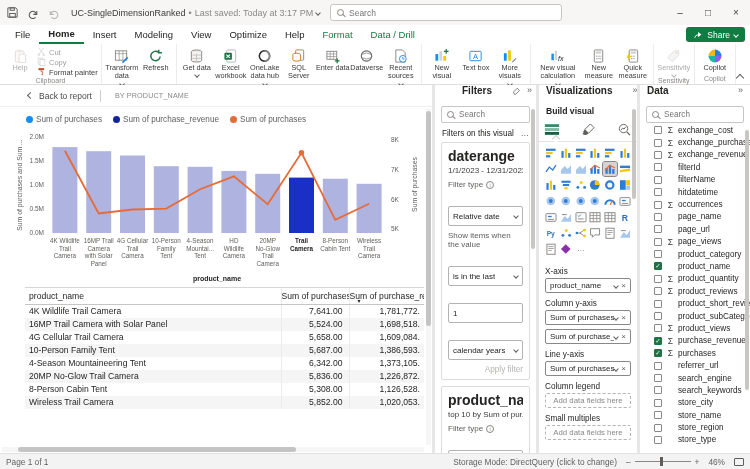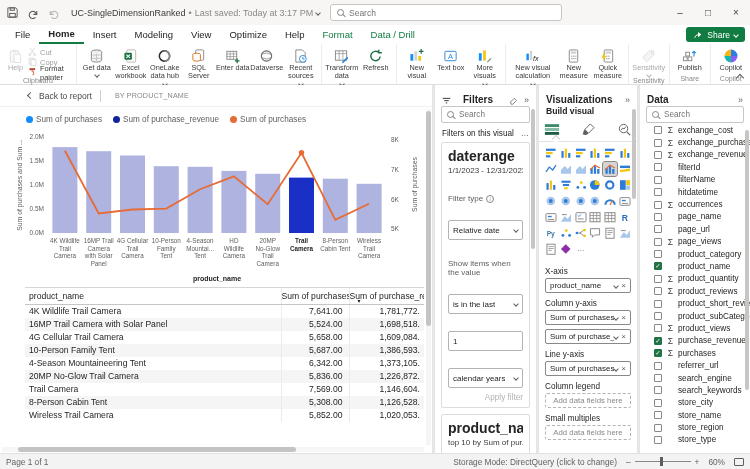--- a/index.html
+++ b/index.html
@@ -63,30 +63,30 @@
 
 .hscroll{position:absolute;left:2px;right:8px;bottom:1px;height:5px;background:#f6f6f6}
 .hscroll .thumb{position:absolute;left:16px;width:278px;top:0;bottom:0;background:#c4c4c4;border-radius:3px}
 .vscroll{position:absolute;right:1px;top:24px;bottom:8px;width:5px;background:#f6f6f6}
 .vscroll .thumb{position:absolute;top:2px;height:215px;left:0;right:0;background:#c4c4c4;border-radius:3px}
 
 .pane{background:#fff;border-left:3px solid #e6e6e6;position:relative;overflow:hidden}
 .filters{width:104px}
 .viz{width:101px}
 .datap{flex:1}
-.phead{height:20px;display:flex;align-items:flex-end;padding:0 7px;font-weight:bold;font-size:10px;gap:12px}
+.phead{height:20px;display:flex;align-items:flex-start;padding:0 7px;font-weight:bold;font-size:10px;gap:20px}
 .phead .collapse{margin-left:auto;color:#605e5c;font-size:9px;font-weight:normal}
 .psearch{margin:1px 6px 6px;height:17px;border:1px solid #c8c6c4;border-radius:2px;display:flex;align-items:center;padding:0 5px;gap:5px}
 .psearch input{border:none;outline:none;width:100%;font-size:8.2px;color:#605e5c;background:transparent;font-family:"Liberation Sans",sans-serif}
 .fsection{display:flex;align-items:center;padding:0 7px 4px;font-size:8.2px}
 .fsection .dots{margin-left:auto;color:#605e5c}
 .fcard{border:1px solid #dedcda;border-radius:2px;background:#fff;padding:5px 6px;margin:0 6px 6px}
 .fcard .ct{font-size:14px;font-weight:bold;white-space:nowrap;overflow:hidden}
 .fcard .cs{font-size:8px;color:#3b3a39;margin-top:2px;white-space:nowrap;overflow:hidden}
-.flbl{font-size:8px;color:#605e5c;margin-top:19px;display:flex;align-items:center;gap:3px}
+.flbl{font-size:8px;color:#605e5c;margin-top:5px;display:flex;align-items:center;gap:3px}
 .fsel,.finput,.fchip{height:20px;border:1px solid #b5b3b1;border-radius:2px;display:flex;align-items:center;padding:0 4px;font-size:8px;margin-top:17px;background:#fff;color:#252423}
 .fsel .chev,.fchip .chev{margin-left:auto}
 .fsel span,.fchip span.t{white-space:nowrap;overflow:hidden}
 .frow{display:flex;gap:4px}
 .frow .fsel{flex:1}
 .frow .finput{width:28px}
 .fchip .x{margin-left:3px;color:#605e5c;font-size:8px}
 .fapply{text-align:right;color:#b5b3b1;font-size:8.2px;margin-top:5px}
 
 .buildlbl{padding:1px 7px 3px;font-size:8.6px;font-weight:bold}
@@ -222,20 +222,45 @@
           </div>
         </div>
       </div>
       <div class="glabel">Clipboard</div>
     </div>
     <div class="grp">
       <div class="btns">
         <div class="rbtn">
           <span class="ric">
             <svg width="15" height="16" viewBox="0 0 16 16">
+              <rect x="1.5" y="2.5" width="12" height="10" fill="#fff" stroke="#8a8886"></rect>
+              <path d="M1.5 5.5 h12 M5.5 2.5 v10 M9.5 2.5 v10" stroke="#8a8886" stroke-width="0.7"></path>
+              <path d="M9 13.8 l5 -5 1.3 1.3 -5 5 -1.8 0.5z" fill="#2b88d8"></path>
+            </svg>
+          </span>
+          <span>Transform data</span>
+          <span class="chev" style="margin: 1px 0px 0px;"></span>
+        </div>
+        <div class="rbtn">
+          <span class="ric">
+            <svg width="15" height="16" viewBox="0 0 16 16">
+              <path d="M13 8.5 a5 5 0 1 1 -1.7 -4.3" fill="none" stroke="#1e7145" stroke-width="1.5"></path>
+              <path d="M11.5 1.2 v3.3 h3.3" fill="none" stroke="#1e7145" stroke-width="1.5"></path>
+            </svg>
+          </span>
+          <span>Refresh</span>
+        </div>
+      </div>
+      <div class="glabel">Queries</div>
+    </div>
+    <div class="grp">
+      <div class="btns">
+        <div class="rbtn">
+          <span class="ric">
+            <svg width="15" height="16" viewBox="0 0 16 16">
               <ellipse cx="8" cy="3.5" rx="5.5" ry="2" fill="#e8e6e4" stroke="#8a8886"></ellipse>
               <path d="M2.5 3.5 v9 a5.5 2 0 0 0 11 0 v-9" fill="#f5f3f1" stroke="#8a8886"></path>
               <path d="M3.5 7 h9 M3.5 10.5 h9 M8 5.5 v8" stroke="#c5c3c1"></path>
             </svg>
           </span>
           <span>Get data</span>
           <span class="chev" style="margin: 1px 0px 0px;"></span>
         </div>
         <div class="rbtn">
           <span class="ric">
@@ -292,45 +317,20 @@
               <path d="M3 1.5 h7 l3 3 v10 H3z" fill="#fff" stroke="#8a8886"></path>
               <circle cx="10.5" cy="11" r="3.6" fill="#fff" stroke="#2b88d8"></circle>
               <path d="M10.5 9 v2.2 h1.8" fill="none" stroke="#2b88d8"></path>
             </svg>
           </span>
           <span>Recent sources</span>
           <span class="chev" style="margin: 1px 0px 0px;"></span>
         </div>
       </div>
       <div class="glabel">Data</div>
-    </div>
-    <div class="grp">
-      <div class="btns">
-        <div class="rbtn">
-          <span class="ric">
-            <svg width="15" height="16" viewBox="0 0 16 16">
-              <rect x="1.5" y="2.5" width="12" height="10" fill="#fff" stroke="#8a8886"></rect>
-              <path d="M1.5 5.5 h12 M5.5 2.5 v10 M9.5 2.5 v10" stroke="#8a8886" stroke-width="0.7"></path>
-              <path d="M9 13.8 l5 -5 1.3 1.3 -5 5 -1.8 0.5z" fill="#2b88d8"></path>
-            </svg>
-          </span>
-          <span>Transform data</span>
-          <span class="chev" style="margin: 1px 0px 0px;"></span>
-        </div>
-        <div class="rbtn">
-          <span class="ric">
-            <svg width="15" height="16" viewBox="0 0 16 16">
-              <path d="M13 8.5 a5 5 0 1 1 -1.7 -4.3" fill="none" stroke="#1e7145" stroke-width="1.5"></path>
-              <path d="M11.5 1.2 v3.3 h3.3" fill="none" stroke="#1e7145" stroke-width="1.5"></path>
-            </svg>
-          </span>
-          <span>Refresh</span>
-        </div>
-      </div>
-      <div class="glabel">Queries</div>
     </div>
     <div class="grp">
       <div class="btns">
         <div class="rbtn">
           <span class="ric">
             <svg width="15" height="16" viewBox="0 0 16 16">
               <rect x="1.5" y="6" width="3" height="7" fill="#118DFF"></rect>
               <rect x="5.7" y="3" width="3" height="10" fill="#d6d4d2"></rect>
               <rect x="9.9" y="8" width="3" height="5" fill="#F2C80F"></rect>
               <path d="M10.5 3 h5 M13 0.5 v5" stroke="#1e7145" stroke-width="1.3"></path>
@@ -405,36 +405,20 @@
             <svg width="15" height="16" viewBox="0 0 16 16">
               <path d="M2 9.5 L9 2.5 h4.5 V7 L6.5 14z" fill="#eceae8" stroke="#b8b6b4"></path>
               <circle cx="11.3" cy="4.8" r="1" fill="#b8b6b4"></circle>
             </svg>
           </span>
           <span>Sensitivity</span>
           <span class="chev" style="margin: 1px 0px 0px;"></span>
         </div>
       </div>
       <div class="glabel">Sensitivity</div>
-    </div>
-    <div class="grp">
-      <div class="btns">
-        <div class="rbtn">
-          <span class="ric">
-            <svg width="15" height="16" viewBox="0 0 16 16">
-              <rect x="1.5" y="9" width="4" height="4" fill="#fff" stroke="#8a8886"></rect>
-              <rect x="6.5" y="9" width="4" height="4" fill="#fff" stroke="#8a8886"></rect>
-              <rect x="4" y="4" width="4" height="4" fill="#fff" stroke="#8a8886"></rect>
-              <path d="M12.8 8.5 v-5.5 M10.8 5 l2 -2 2 2" fill="none" stroke="#2b88d8" stroke-width="1.2"></path>
-            </svg>
-          </span>
-          <span>Publish</span>
-        </div>
-      </div>
-      <div class="glabel">Share</div>
     </div>
     <div class="grp">
       <div class="btns">
         <div class="rbtn">
           <span class="ric">
             <svg width="16" height="16" viewBox="0 0 16 16">
               <path d="M8 1.5 a6.5 6.5 0 0 1 6.5 6.5 h-6.5z" fill="#2a7de1"></path>
               <path d="M14.5 8 a6.5 6.5 0 0 1 -6.5 6.5 v-6.5z" fill="#8b5cf6"></path>
               <path d="M8 14.5 a6.5 6.5 0 0 1 -6.5 -6.5 h6.5z" fill="#16b8a8"></path>
               <path d="M1.5 8 a6.5 6.5 0 0 1 6.5 -6.5 v6.5z" fill="#f6b51e"></path>
@@ -561,25 +545,20 @@
               <td class="c0">4-Season Mountaineering Tent</td>
               <td class="c1">6,342.00</td>
               <td class="c2">1,373,105.</td>
             </tr>
             <tr>
               <td class="c0">20MP No-Glow Trail Camera</td>
               <td class="c1">5,836.00</td>
               <td class="c2">1,226,872.</td>
             </tr>
             <tr>
-              <td class="c0">Trail Camera</td>
-              <td class="c1">7,569.00</td>
-              <td class="c2">1,146,604.</td>
-            </tr>
-            <tr>
               <td class="c0">8-Person Cabin Tent</td>
               <td class="c1">5,308.00</td>
               <td class="c2">1,126,528.</td>
             </tr>
             <tr>
               <td class="c0">Wireless Trail Camera</td>
               <td class="c1">5,852.00</td>
               <td class="c2">1,020,053.</td>
             </tr>
           </tbody>
@@ -1126,16 +1105,16 @@
   <span class="sb-left">Page 1 of 1</span>
   <span class="sb-right">
     <span>Storage Mode: DirectQuery (click to change)</span>
     <span class="zoomslider">
       <span>–</span>
       <span class="ztrack">
           <span class="zthumb"></span>
         </span>
       <span>+</span>
     </span>
-    <span>60%</span>
+    <span>46%</span>
     <span class="fitic"></span>
   </span>
 </div>
 
 </body></html>

